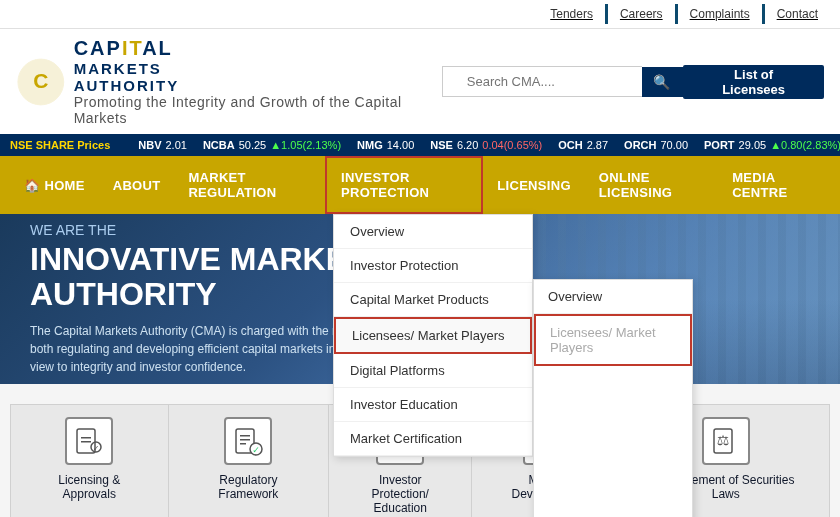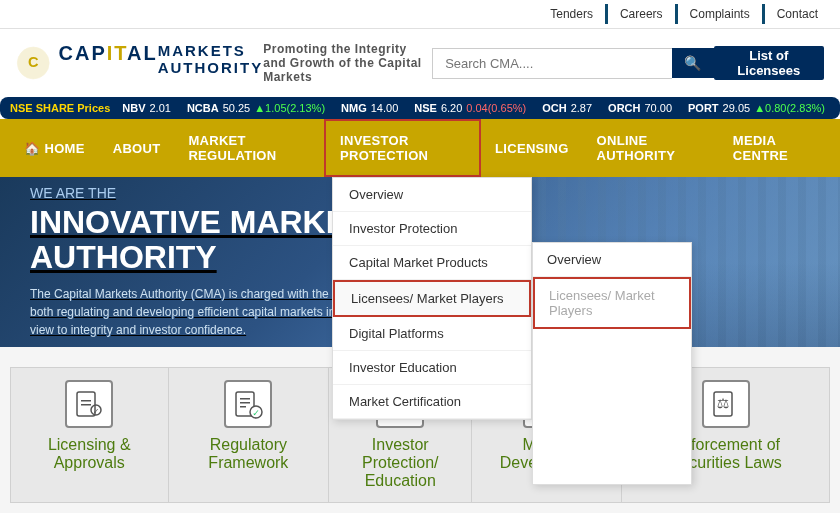--- a/index.html
+++ b/index.html
@@ -7,20 +7,21 @@
 
     
     .top-bar {
       display: flex;
       justify-content: flex-end;
       align-items: center;
       background: #fff;
       padding: 4px 10px;
       border-bottom: 1px solid #e0e0e0;
       gap: 0;
+      text-decoration: underline;
     }
     .top-bar-item {
       padding: 3px 12px;
       border-left: 3px solid #0c4a6e;
       font-size: 12px;
       color: #333;
       cursor: pointer;
     }
     .top-bar-item:first-child { border-left: none; }
 
@@ -36,46 +37,45 @@
       display: flex;
       align-items: center;
       gap: 8px;
     }
     .logo-icon {
       width: 52px;
       height: 52px;
     }
     .logo-text {
       display: flex;
-      flex-direction: row;
+      flex-direction: column;
     }
     .logo-cap {
       font-size: 20px;
       font-weight: 900;
       color: #002b5c;
       letter-spacing: 2px;
     }
     .logo-cap span { color: #c8a600; }
     .logo-sub {
-      font-size: 12px;
+      font-size: 14px;
       color: #555;
       letter-spacing: 0.5px;
-      font-weight: bold;
     }
     .search-area {
       display: flex;
       align-items: center;
       gap: 0;
     }
     .search-input {
       border: 1px solid #ccc;
       border-right: none;
-      padding: 7px 12px;
+      padding: 7px 24px;
       font-size: 13px;
-      width: 240px;
+      width: 200px;
       outline: none;
       color: #999;
     }
     .search-btn {
       background: #002b5c;
       border: none;
       padding: 7px 12px;
       cursor: pointer;
       color: #fff;
       font-size: 14px;
@@ -92,24 +92,23 @@
     }
 
     
     .ticker {
       background: #002b5c;
       color: #fff;
       padding: 5px 10px;
       font-size: 11px;
       display: flex;
       align-items: center;
-      gap: 12px;
+      gap: 28px;
       overflow: hidden;
       white-space: nowrap;
-      border-radius: 8px;
     }
     .ticker-label {
       font-weight: bold;
       color: #ffd700;
       flex-shrink: 0;
     }
     .ticker-items {
       display: flex;
       gap: 16px;
       align-items: center;
@@ -191,21 +190,20 @@
 
     
     .hero {
       position: relative;
       height: 170px;
       background: linear-gradient(135deg, #1a3a5c 0%, #2c5282 40%, #4a7ab5 70%, #6b9fd4 100%);
       overflow: hidden;
       display: flex;
       align-items: center;
       padding: 20px 30px;
-      text-decoration: underline;
     }
     .hero-bg {
       position: absolute;
       right: 0; top: 0; bottom: 0;
       width: 60%;
       background: linear-gradient(to left, rgba(100,140,180,0.6), transparent);
     }
     .hero-city {
       position: absolute;
       right: 0; bottom: 0;
@@ -250,22 +248,22 @@
       height: 48px;
       border: 2px solid #888;
       border-radius: 4px;
       display: flex;
       align-items: center;
       justify-content: center;
       font-size: 22px;
       background: #fff;
     }
     .quick-link-label {
-      font-size: 16px;
-      color: #4d7c0f;
+      font-size: 12px;
+      color: #0f172a;
       text-align: center;
       font-weight: 500;
     }
 
     
     .news-section {
       padding: 15px 20px 10px;
       background: #fff;
     }
 
@@ -353,21 +351,21 @@
         <div class="sub-dropdown-item">Overview</div>
         <div class="sub-dropdown-item highlighted">Licensees/ Market Players</div>
       </div>
     </div>
   </div>
 
   <div class="nav-item">
     <span>LICENSING</span>
   </div>
   <div class="nav-item">
-    <span>ONLINE AUTHORITY</span>
+    <span>ONLINE LICENSING</span>
   </div>
   <div class="nav-item">
     <span>MEDIA CENTRE</span>
   </div>
 </nav>
 
 <div class="hero">
   <div class="hero-bg"></div>
   <div class="hero-city"></div>
   <div class="hero-content">

